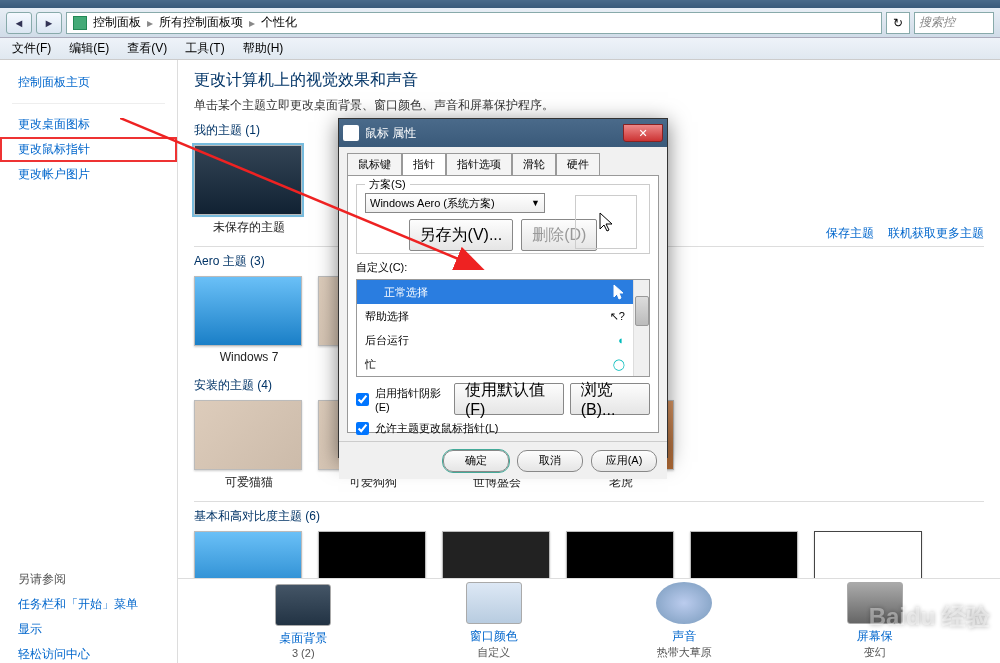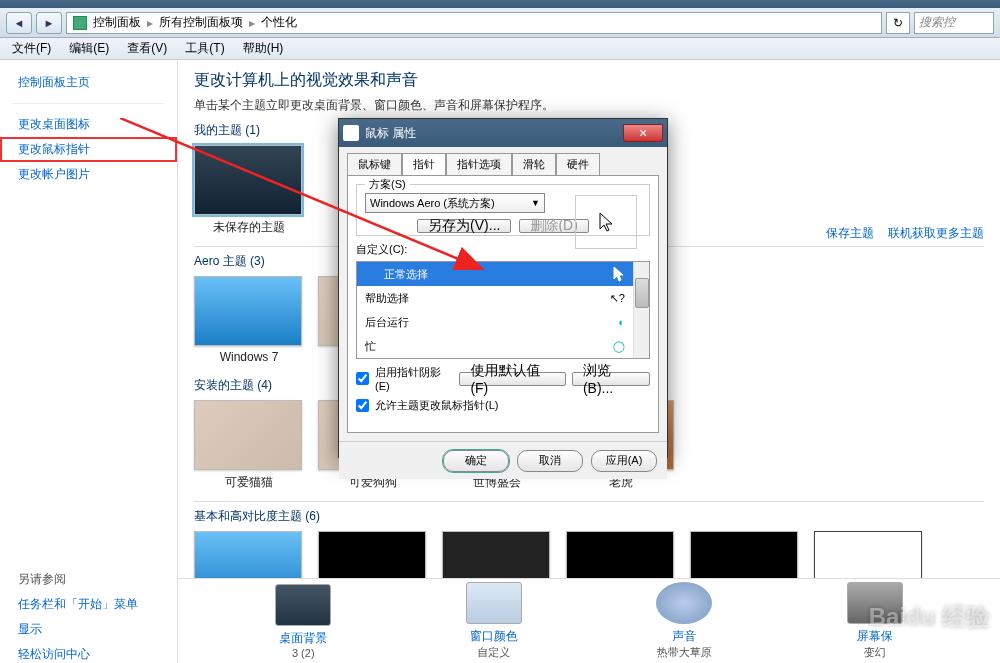--- a/index.html
+++ b/index.html
@@ -67,21 +67,21 @@
 .dlgclose { width: 40px; height: 18px; background: linear-gradient(#e88,#c33); border: 1px solid #822; color: #fff; text-align: center; font-size: 11px; line-height: 16px; border-radius: 0 0 3px 3px; }
 .tabs { display: flex; padding: 6px 8px 0; gap: 0; }
 .tab { padding: 3px 10px; border: 1px solid #999; background: #f4f4f4; border-bottom: none; font-size: 11px; position: relative; }
 .tab.active { background: #fff; z-index: 2; }
 .tabbody { margin: 0 8px 8px; border: 1px solid #999; background: #fff; padding: 8px; height: 258px; position: relative; }
 
 .fieldset { border: 1px solid #ccc; padding: 8px 8px 2px; margin-bottom: 6px; position: relative; }
 .fieldset .legend { position: absolute; top: -8px; left: 8px; background: #fff; padding: 0 4px; font-size: 11px; }
 .combo { width: 180px; height: 20px; border: 1px solid #888; background: linear-gradient(#fff,#eee); display: flex; align-items: center; padding: 0 4px; font-size: 11px; justify-content: space-between; }
 .combo .dd { font-size: 9px; }
-.smbtn { height: 14px; padding: 0 10px; border: 1px solid #888; background: linear-gradient(#fdfdfd,#e5e5e5); font-size: 14px; display: inline-flex; align-items: center; border-radius: 2px; }
+.smbtn { height: 32px; padding: 0 10px; border: 1px solid #888; background: linear-gradient(#fdfdfd,#e5e5e5); font-size: 16px; display: inline-flex; align-items: center; border-radius: 2px; }
 .btnrow { display: flex; gap: 8px; margin-top: 6px; justify-content: center; }
 
 .preview { position: absolute; right: 12px; top: 10px; width: 62px; height: 54px; border: 1px solid #ccc; display: flex; align-items: center; justify-content: center; }
 
 .custlabel { font-size: 11px; margin: 4px 0; }
 .listbox { border: 1px solid #999; height: 98px; overflow: hidden; position: relative; }
 .listitem { display: flex; align-items: center; justify-content: space-between; padding: 4px 24px 4px 8px; font-size: 11px; height: 24px; }
 .listitem.sel { background: #2a7de0; color: #fff; padding-left: 27px; }
 .scrollbar { position: absolute; right: 0; top: 0; bottom: 0; width: 16px; background: #f0f0f0; border-left: 1px solid #ddd; }
 .scrollthumb { position: absolute; top: 16px; width: 14px; height: 30px; left: 1px; background: linear-gradient(#ddd,#bbb); border: 1px solid #999; border-radius: 2px; }

